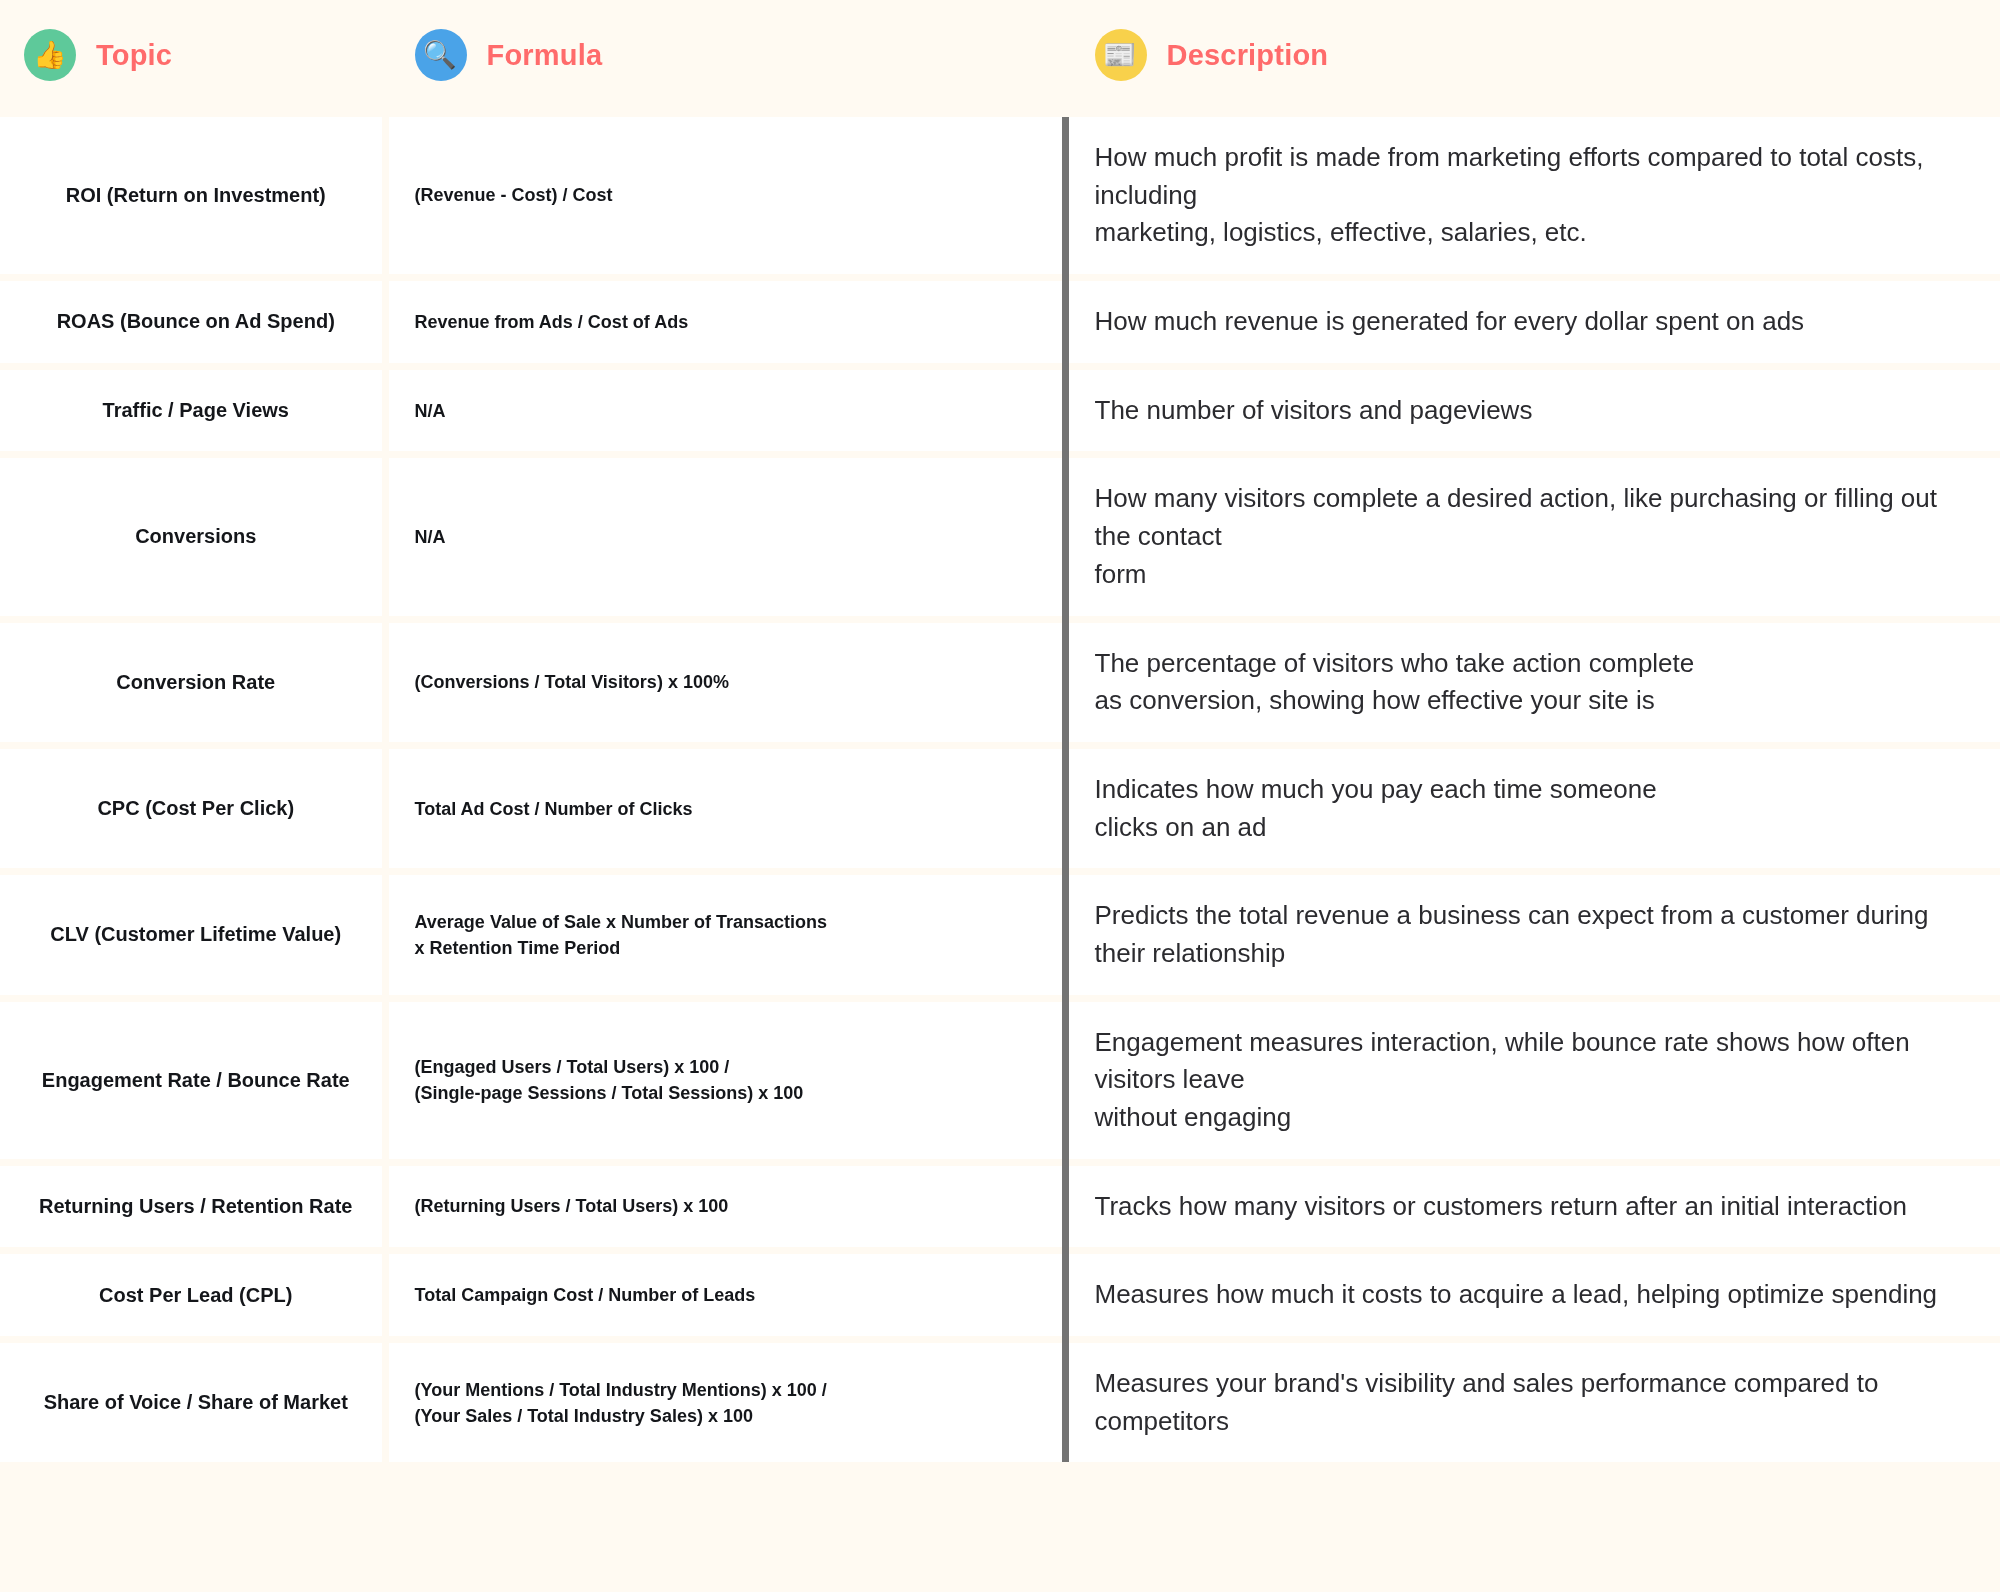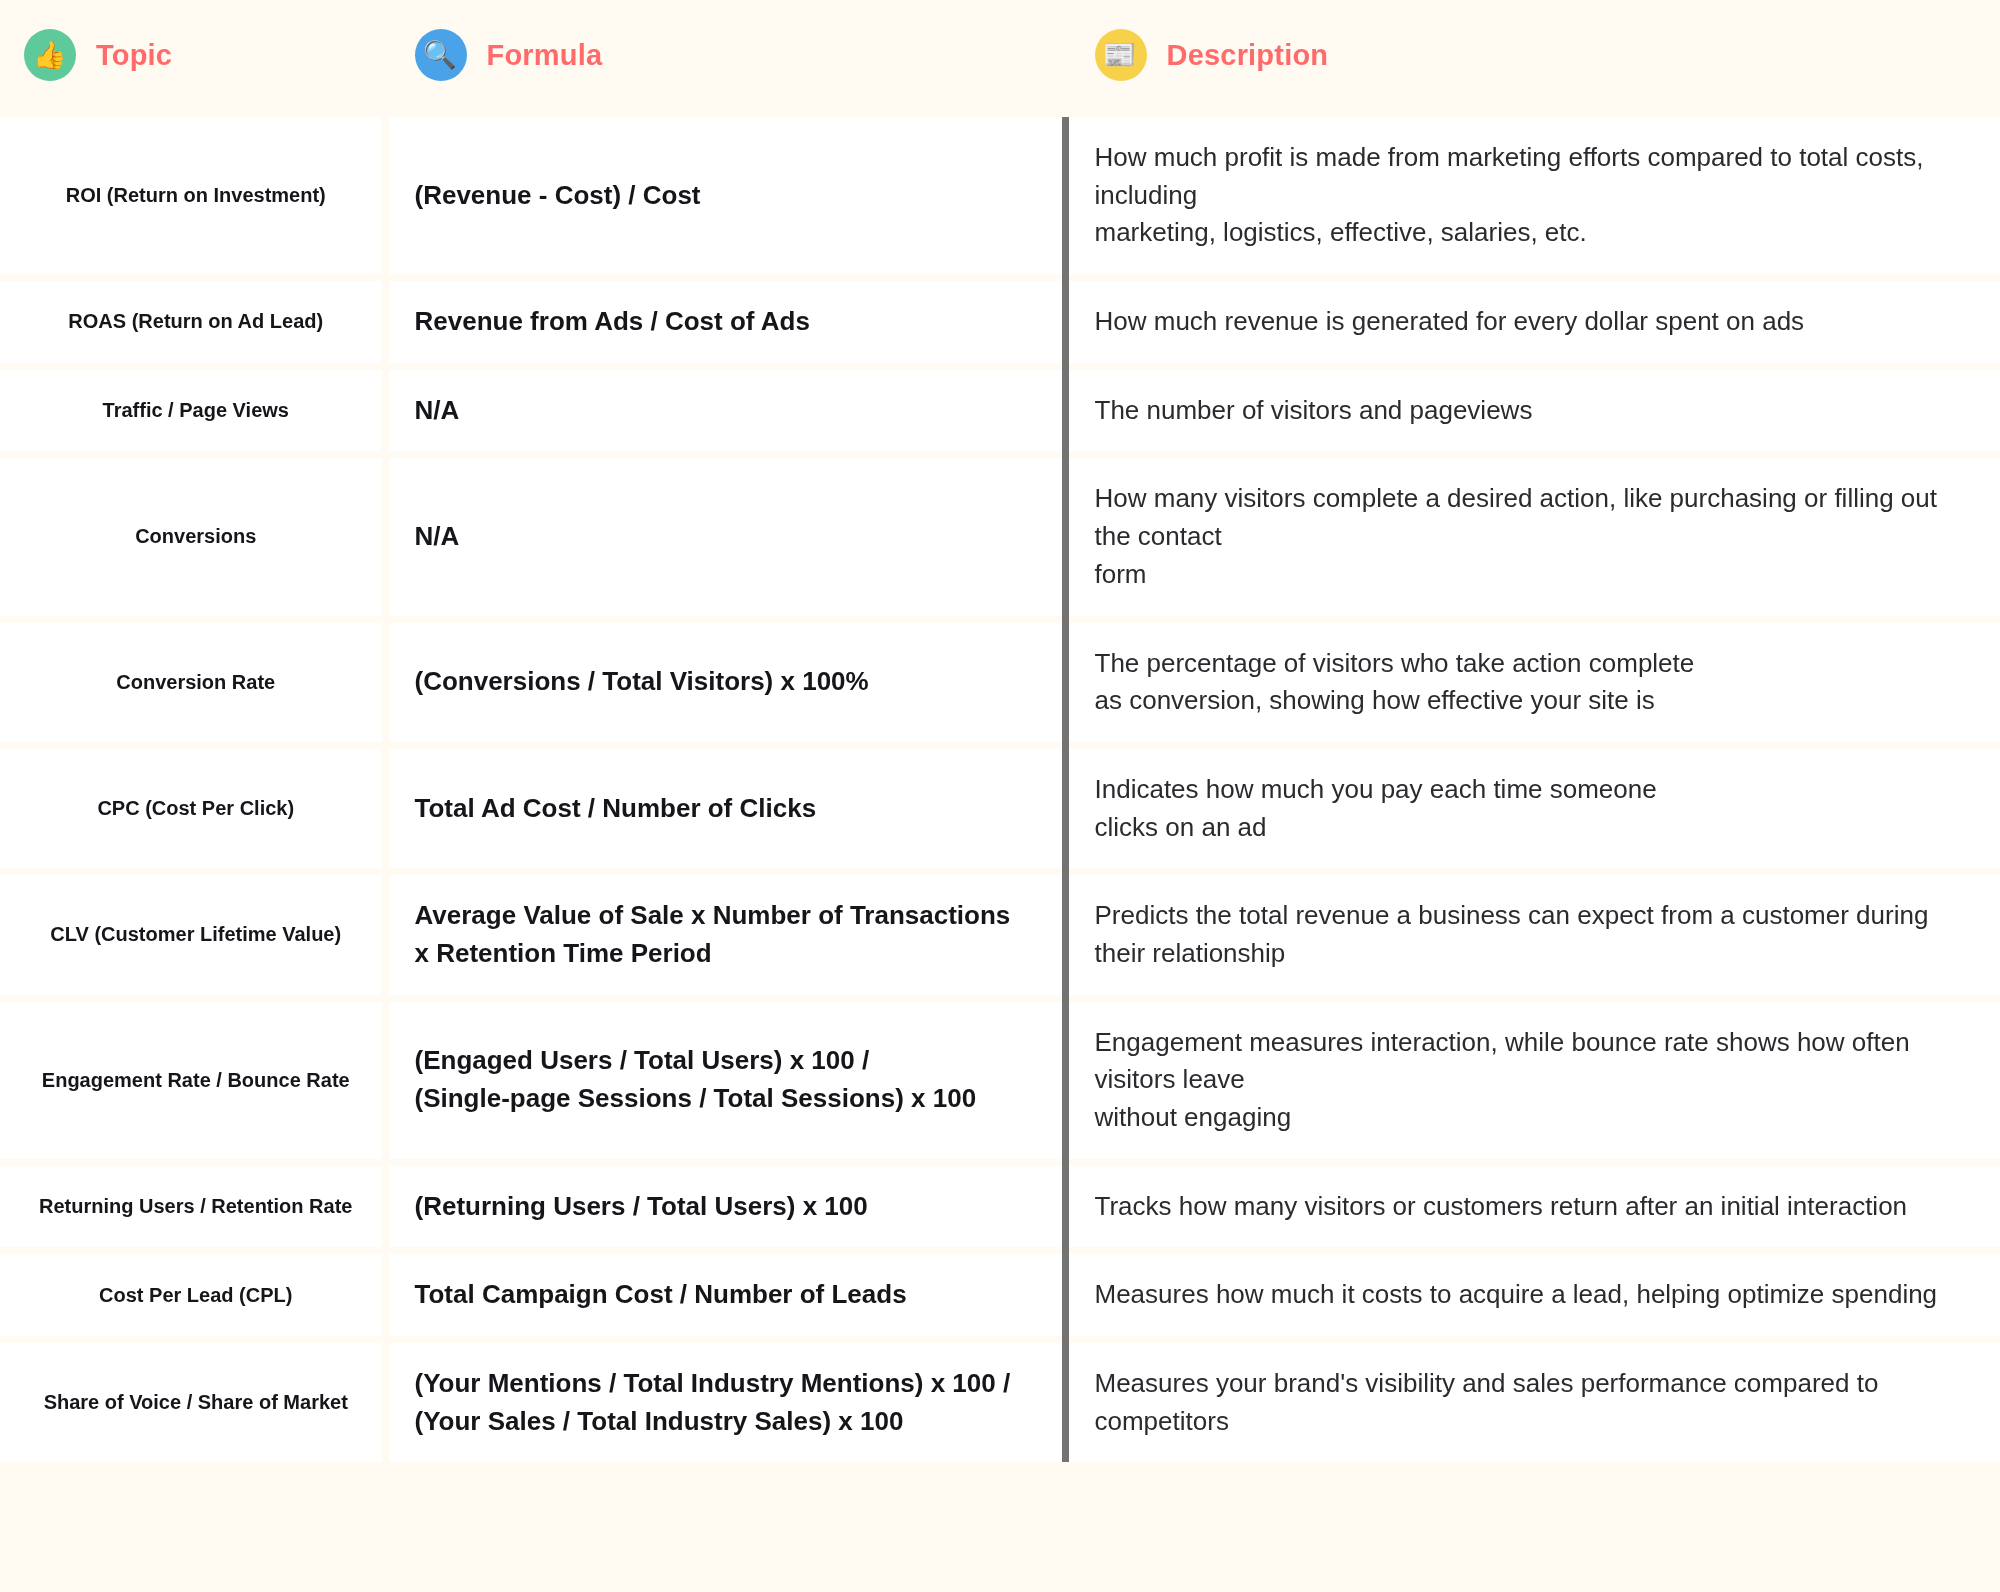--- a/index.html
+++ b/index.html
@@ -80,21 +80,21 @@
   tbody tr td.topic {
     font-weight: 700;
     font-size: 20px;
     color: #14161a;
     padding-left: 24px;
     padding-right: 14px;
     text-align: center;
   }
   tbody tr td.formula {
     font-weight: 700;
-    font-size: 26px;
+    font-size: 18px;
     color: #14161a;
     border-left: 7px solid #fffaf2;
     padding-left: 26px;
   }
   tbody tr td.desc {
     font-weight: 400;
     font-size: 26px;
     color: #2b2b2f;
     border-left: 7px solid #737373;
     padding-left: 26px;
@@ -139,21 +139,21 @@
         <td class="topic">ROI (Return on Investment)</td>
         <td class="formula">
           <span class="line">(Revenue - Cost) / Cost</span>
         </td>
         <td class="desc">
           <span class="line">How much profit is made from marketing efforts compared to total costs, including</span>
           <span class="line">marketing, logistics, effective, salaries, etc.</span>
         </td>
       </tr>
       <tr>
-        <td class="topic">ROAS (Return on Ad Lead)</td>
+        <td class="topic">ROAS (Bounce on Ad Spend)</td>
         <td class="formula">
           <span class="line">Revenue from Ads / Cost of Ads</span>
         </td>
         <td class="desc">
           <span class="line">How much revenue is generated for every dollar spent on ads</span>
         </td>
       </tr>
       <tr>
         <td class="topic">Traffic / Page Views</td>
         <td class="formula">

